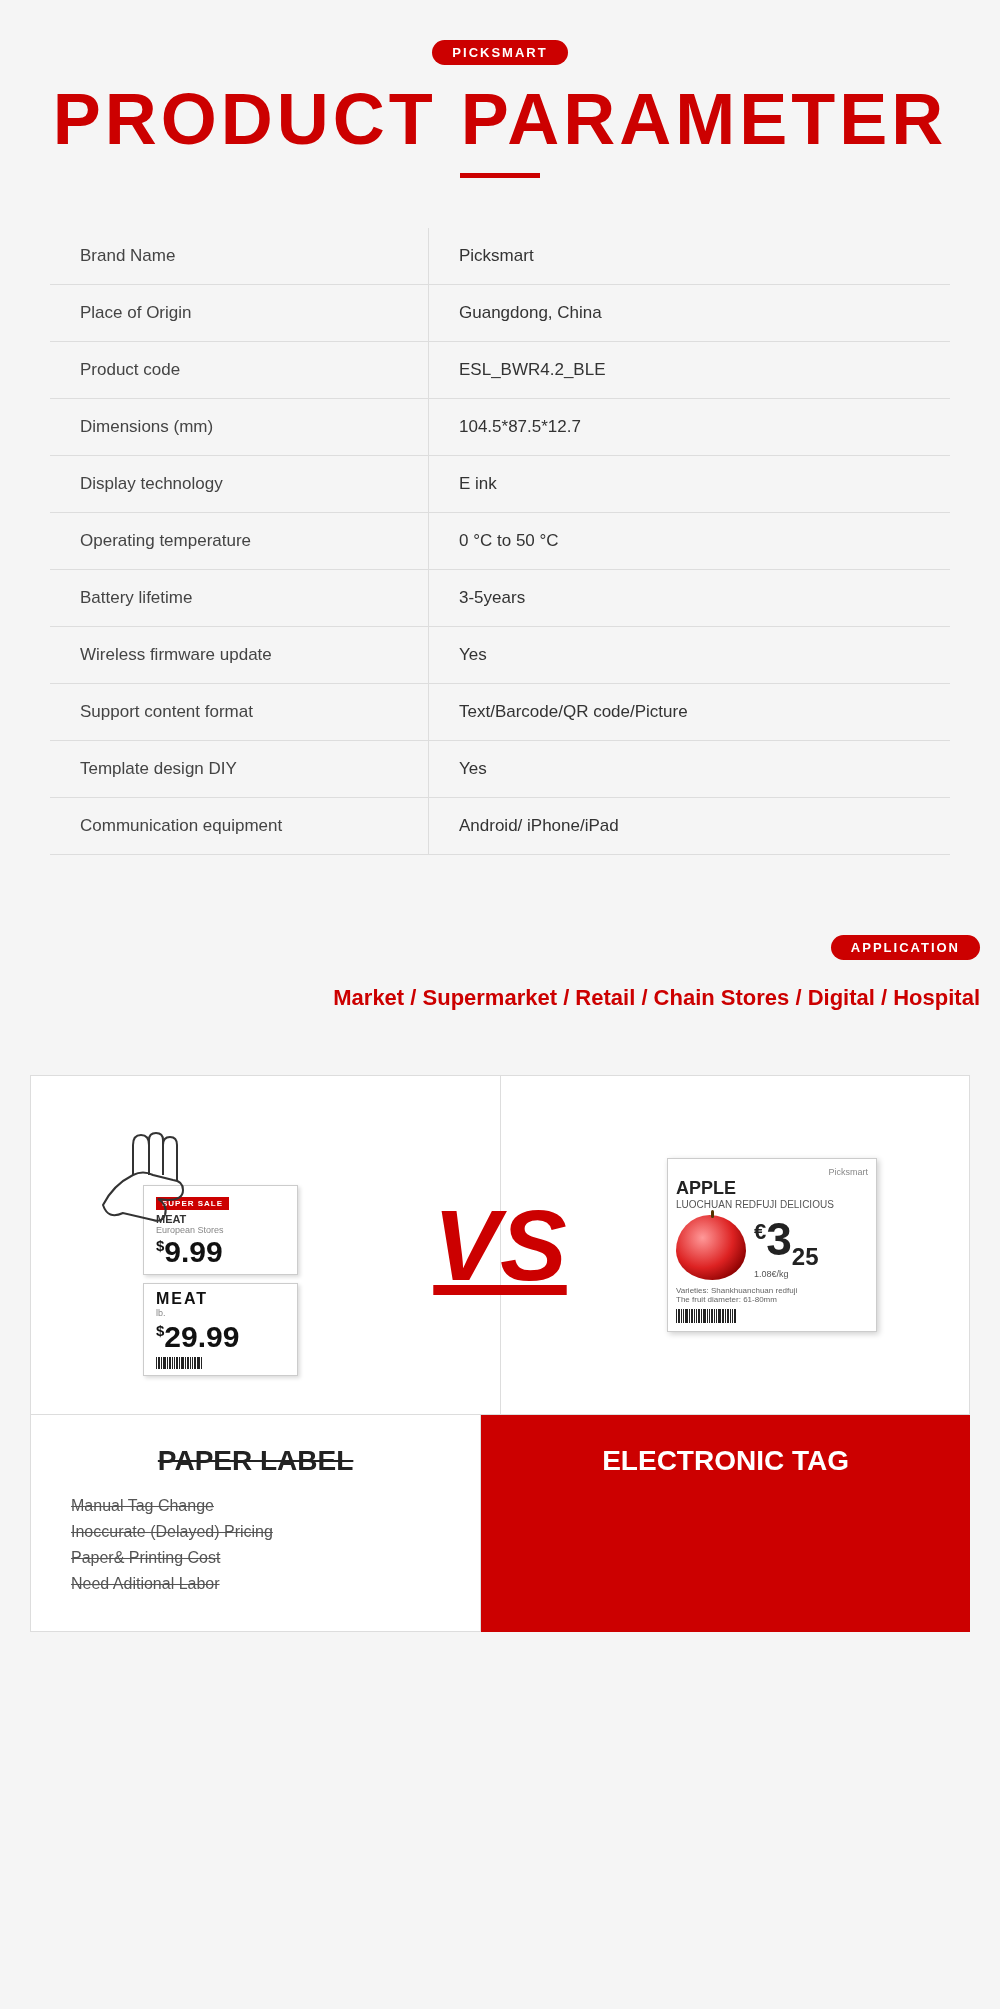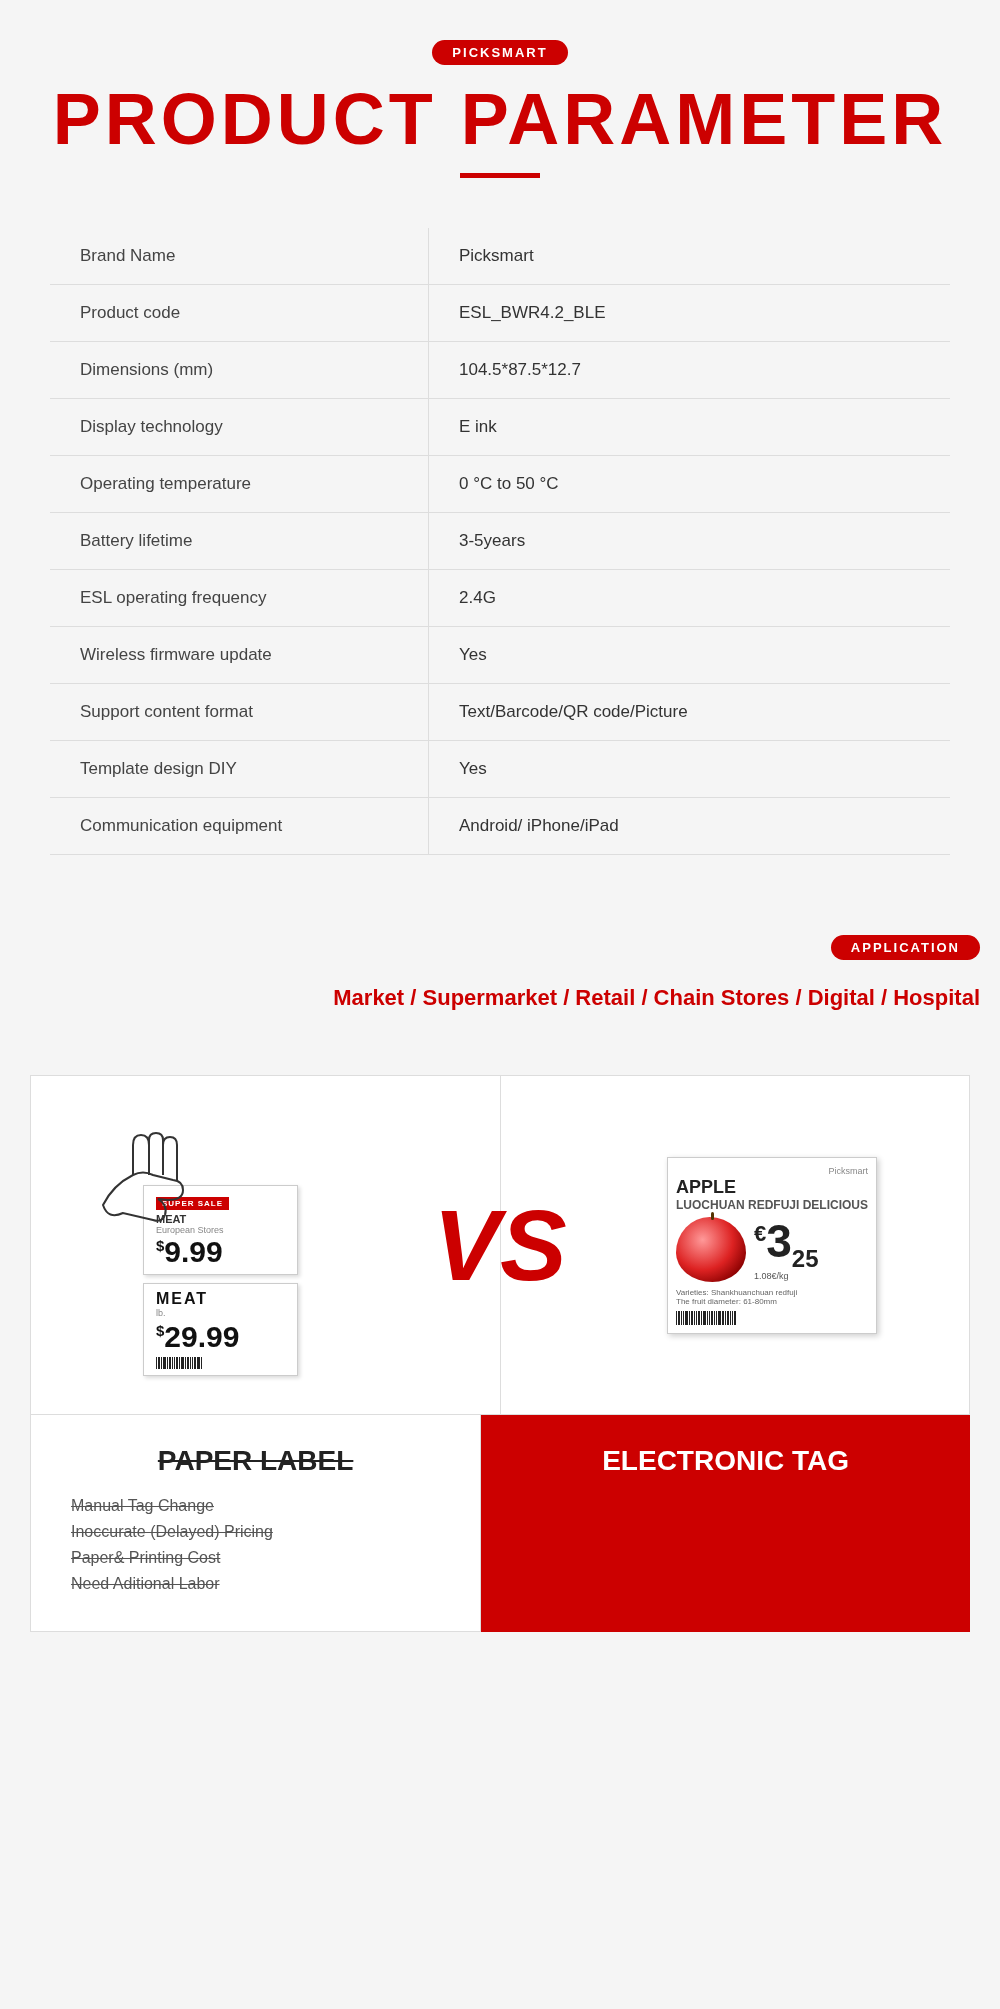--- a/index.html
+++ b/index.html
@@ -134,20 +134,21 @@
     .vs-middle {
       position: absolute;
       left: 50%;
       transform: translateX(-50%);
       font-size: 100px;
       font-weight: 900;
       color: #cc0000;
       font-style: italic;
       z-index: 2;
       line-height: 1;
+      text-decoration: underline;
     }
 
     
     .comparison-section {
       display: flex;
       width: 94%;
       margin: 0 auto 40px;
     }
 
     .comparison-left {
@@ -228,20 +229,25 @@
 </div>
 
 <table class="param-table">
   <tbody id="param-tbody">
   <tr>
     <td>Brand Name</td>
     <td style="width:1px;background:#ddd;padding:0;"></td>
     <td>Picksmart</td>
   </tr>
       <tr>
+    <td>Place of Origin</td>
+    <td style="width:1px;background:#ddd;padding:0;"></td>
+    <td>Guangdong, China</td>
+  </tr>
+      <tr>
     <td>Product code</td>
     <td style="width:1px;background:#ddd;padding:0;"></td>
     <td>ESL_BWR4.2_BLE</td>
   </tr>
       <tr>
     <td>Dimensions (mm)</td>
     <td style="width:1px;background:#ddd;padding:0;"></td>
     <td>104.5*87.5*12.7</td>
   </tr>
       <tr>
@@ -251,25 +257,20 @@
   </tr>
       <tr>
     <td>Operating temperature</td>
     <td style="width:1px;background:#ddd;padding:0;"></td>
     <td>0 °C to 50 °C</td>
   </tr>
       <tr>
     <td>Battery lifetime</td>
     <td style="width:1px;background:#ddd;padding:0;"></td>
     <td>3-5years</td>
-  </tr>
-      <tr>
-    <td>ESL operating frequency</td>
-    <td style="width:1px;background:#ddd;padding:0;"></td>
-    <td>2.4G</td>
   </tr>
       <tr>
     <td>Wireless firmware update</td>
     <td style="width:1px;background:#ddd;padding:0;"></td>
     <td>Yes</td>
   </tr>
       <tr>
     <td>Support content format</td>
     <td style="width:1px;background:#ddd;padding:0;"></td>
     <td>Text/Barcode/QR code/Picture</td>
@@ -345,21 +346,21 @@
 
   <div class="vs-divider"></div>
 
   <div class="vs-middle">VS</div>
 
   <div class="vs-right">
 
     <div style="background:white;border:1.5px solid #ccc;width:210px;padding:8px;box-shadow:2px 2px 6px rgba(0,0,0,0.2);">
       <div style="font-size:9px;color:#888;text-align:right;margin-bottom:1px;">Picksmart</div>
       <div style="font-size:18px;font-weight:900;color:#222;">APPLE</div>
-      <div style="font-size:12px;color:#555;margin-bottom:5px;font-weight:bold;">LUOCHUAN REDFUJI DELICIOUS</div>
+      <div style="font-size:10px;color:#555;margin-bottom:5px;font-weight:normal;">LUOCHUAN REDFUJI DELICIOUS</div>
       <div style="display:flex;align-items:center;gap:8px;">
         <div style="width:70px;height:65px;background:radial-gradient(circle at 38% 35%, #ff9999, #dd2222 50%, #880000 80%);border-radius:48% 52% 48% 52% / 55% 55% 45% 45%;flex-shrink:0;position:relative;">
           <div style="position:absolute;top:-5px;left:50%;width:3px;height:8px;background:#553300;border-radius:2px;"></div>
         </div>
         <div>
           <div style="font-size:46px;font-weight:900;color:#222;line-height:1;">
             <sup style="font-size:22px;vertical-align:super;">€</sup><span>3</span><sub style="font-size:24px;vertical-align:sub;">25</sub>
           </div>
           <div style="font-size:9px;color:#555;">1.08€/kg</div>
         </div>

